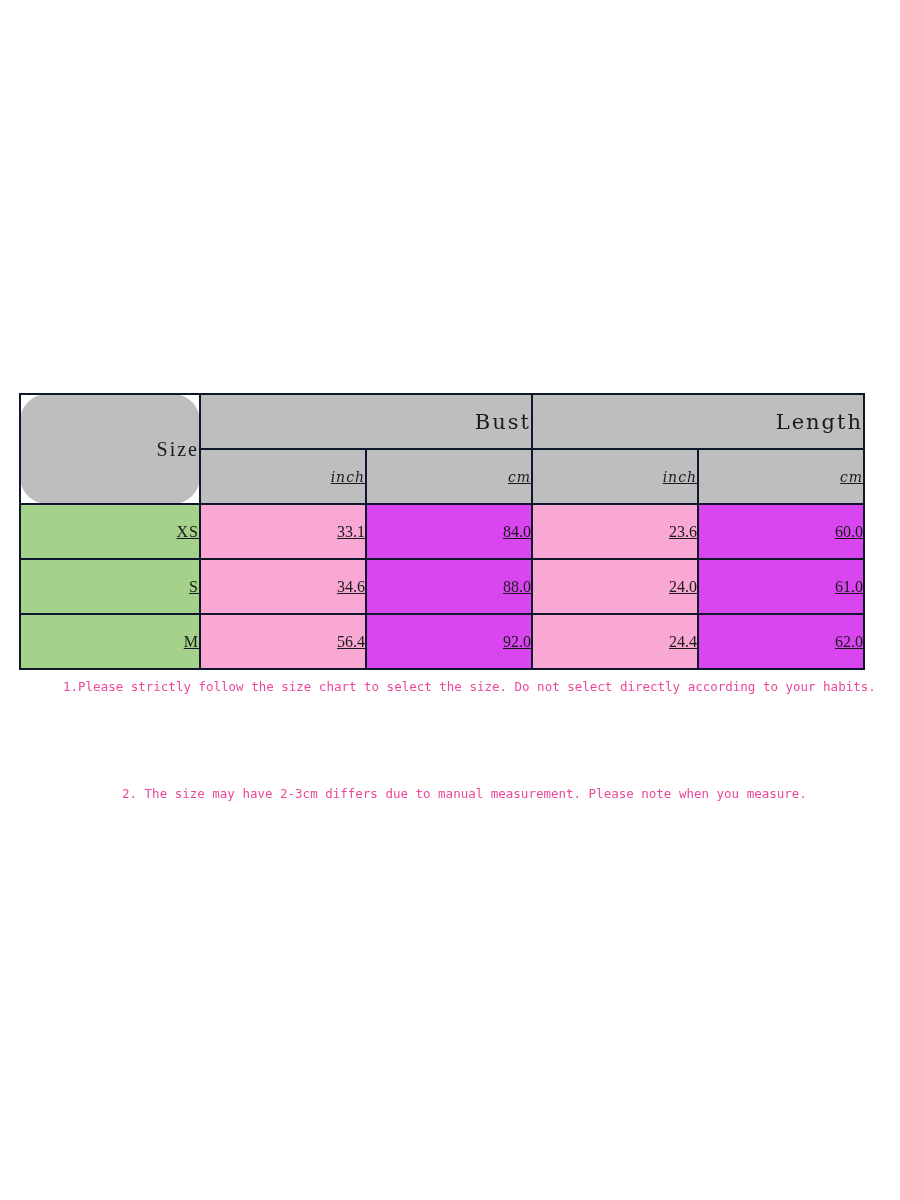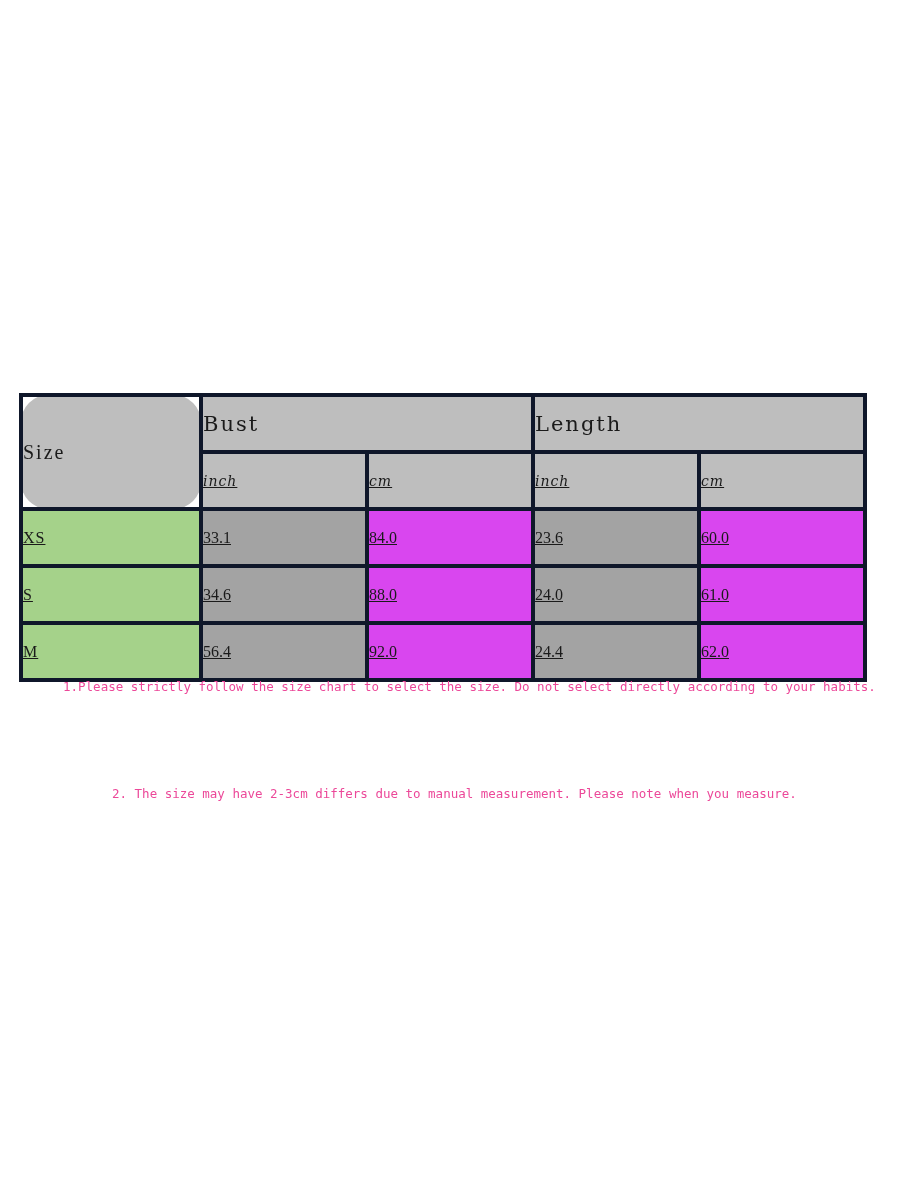--- a/index.html
+++ b/index.html
@@ -26,22 +26,22 @@
   
   .size-table {
     position: absolute;
     left: 19px;
     top: 393px;
     width: 844px;
     border-collapse: collapse;
     table-layout: fixed;
   }
   .size-table td {
-    border: 4px solid #0f172a;
-    text-align: left;
+    border: 2px solid #0f172a;
+    text-align: right;
     vertical-align: middle;
     padding: 0;
     color: #1a1a1a;
   }
 
   
   col.c-size     { width: 180px; }
   col.c-bust-in  { width: 166px; }
   col.c-bust-cm  { width: 166px; }
   col.c-len-in   { width: 166px; }
@@ -76,42 +76,42 @@
     height: 53px;
     font-size: 16px;
     text-decoration: underline;
   }
   .cell-size-val {
     background: #a5d28a;
     font-size: 15px;
     letter-spacing: 1px;
   }
   .cell-white {
-    background: #a3a3a3;
+    background: #f9a8d4;
     margin-left: 21px;
   }
   .cell-blue {
     background: #d946ef;
   }
 
   
   .note {
     position: absolute;
     font-family: "DejaVu Sans Mono", monospace;
     font-size: 12.5px;
     color: #ec4899;
     white-space: nowrap;
     letter-spacing: 0px;
   }
   .note-1 {
     left: 63px;
     top: 679px;
   }
   .note-2 {
-    left: 112px;
+    left: 122px;
     top: 786px;
   }
 </style>
 </head>
 <body>
 
 <div id="size-chart-page">
 
   <table class="size-table">
     <colgroup>

